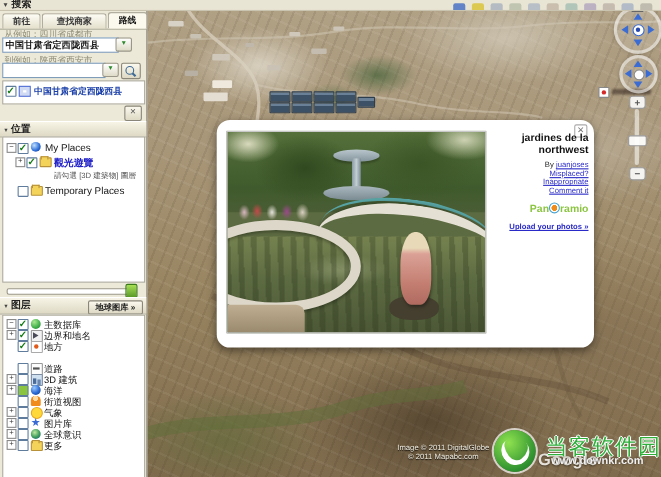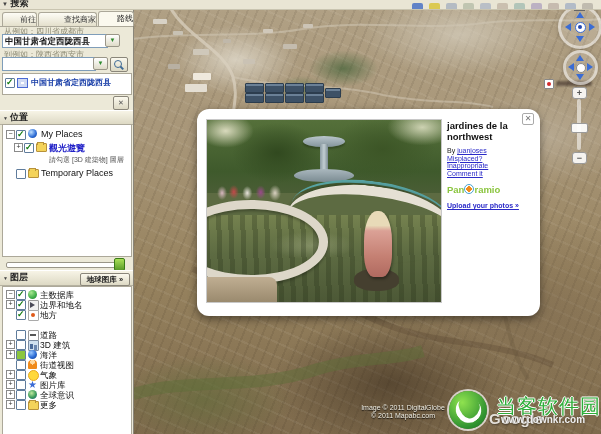--- a/index.html
+++ b/index.html
@@ -9,21 +9,21 @@
 
   
   #topstrip{left:0;top:0;width:601px;height:9px;background:#e9e5d4;border-bottom:1px solid #c9c4b0;overflow:hidden;z-index:6;}
   #searchhdr{left:2px;top:-3px;font-size:9px;font-weight:bold;color:#222;}
   #searchhdr .tri{font-size:6px;color:#444;}
   .nub{position:absolute;top:3px;height:6px;width:11px;border-radius:2px 2px 0 0;opacity:.85;}
 
   
   #sidebar{left:0;top:9px;width:133px;height:425px;background:#ece9d8;border-right:1px solid #8a867a;z-index:5;}
 
-  .tab{position:absolute;top:2px;height:13px;line-height:13px;text-align:right;font-size:8px;font-weight:normal;color:#333;
+  .tab{position:absolute;top:2px;height:13px;line-height:13px;text-align:center;font-size:8px;font-weight:bold;color:#333;
        background:linear-gradient(180deg,#fdfcf5,#e4e0cc);border:1px solid #aca899;border-bottom:none;border-radius:3px 3px 0 0;}
   .tab.active{background:#fbf9ee;height:14px;top:1px;z-index:2;color:#111;}
   #tabsrow{left:0;top:1px;width:133px;height:16px;border-bottom:1px solid #aca899;}
 
   .hint{font-size:8px;color:#8a8872;white-space:nowrap;}
   .inp{background:#fff;border:1px solid #7f9db9;font-size:8.5px;font-weight:bold;color:#1a1a1a;line-height:12px;padding:0 2px;white-space:nowrap;overflow:hidden;}
   .ddbtn{background:linear-gradient(180deg,#fff,#dfdbc8);border:1px solid #9a9688;border-radius:2px;font-size:6px;color:#2e8a2e;text-align:center;line-height:11px;}
   .sqbtn{background:linear-gradient(180deg,#fbf9ee,#ddd9c4);border:1px solid #8a867a;border-radius:2px;}
   .mag{position:absolute;left:3px;top:2px;width:6px;height:6px;border:1.5px solid #3f6b96;border-radius:50%;}
   .mag::after{content:"";position:absolute;width:4px;height:1.5px;background:#3f6b96;right:-3px;bottom:-1px;transform:rotate(45deg);}
@@ -143,21 +143,21 @@
   #ph-fence{left:36%;top:33.5%;width:68%;height:34%;border-radius:50%;border-top:3px solid #58a4a4;transform:rotate(7deg);}
   #ph-balustrade{left:34%;top:36%;width:72%;height:36%;border-radius:50%;border-top:10px solid #e5e0d4;transform:rotate(7deg);box-shadow:0 -2px 3px rgba(0,0,0,.2);}
   #ph-planter{left:-14%;top:44%;width:58%;height:36%;border-radius:50%;border:9px solid #ddd7c9;box-shadow:inset 0 2px 3px rgba(0,0,0,.3),0 2px 3px rgba(0,0,0,.3);}
   #ph-water{left:0;top:52%;width:100%;height:48%;
     background:repeating-linear-gradient(88deg,rgba(36,46,22,.28) 0 5px,rgba(36,46,22,0) 5px 12px),
                radial-gradient(60px 20px at 45% 35%,rgba(182,190,150,.4),rgba(182,190,150,0) 70%),
                linear-gradient(180deg,#75824f,#5d6b42 45%,#4c5836);}
   #ph-stone{left:0;top:86%;width:30%;height:14%;border-radius:0 8px 0 0;background:linear-gradient(180deg,#c0ae92,#9a8a6e);}
   #ph-rock{left:63%;top:82%;width:19%;height:12%;border-radius:45%;background:#453f2f;}
   #ph-fish{left:67%;top:50%;width:12%;height:36%;border-radius:46% 46% 35% 35%;background:linear-gradient(180deg,#e8dab8 0 22%,#dba196 30%,#c47f72 70%,#b06a60);box-shadow:1px 2px 3px rgba(0,0,0,.35);}
-  #popcol{position:absolute;left:250px;top:11px;width:88px;}
+  #popcol{position:absolute;left:250px;top:11px;width:88px;text-align:right;}
   #poptitle{font-size:9.5px;font-weight:bold;color:#111;line-height:11px;margin-bottom:5px;}
   .plink{font-size:7px;color:#2a2ac8;text-decoration:underline;line-height:7.5px;display:block;}
   #byline{font-size:7px;color:#222;line-height:7.5px;}
   #byline a{color:#2a2ac8;text-decoration:underline;}
   #panoramio{margin-top:7px;font-size:9.5px;font-weight:bold;color:#8bc53f;}
   #pano-o{display:inline-block;width:8px;height:8px;border-radius:50%;border:1.5px solid #49a3d1;background:radial-gradient(circle,#f08a1a 0 45%,#fff 50%);vertical-align:-1px;}
   #uploadlink{margin-top:7px;font-size:7px;font-weight:bold;color:#2a2ac8;text-decoration:underline;display:block;}
 </style>
 </head>
 <body>

